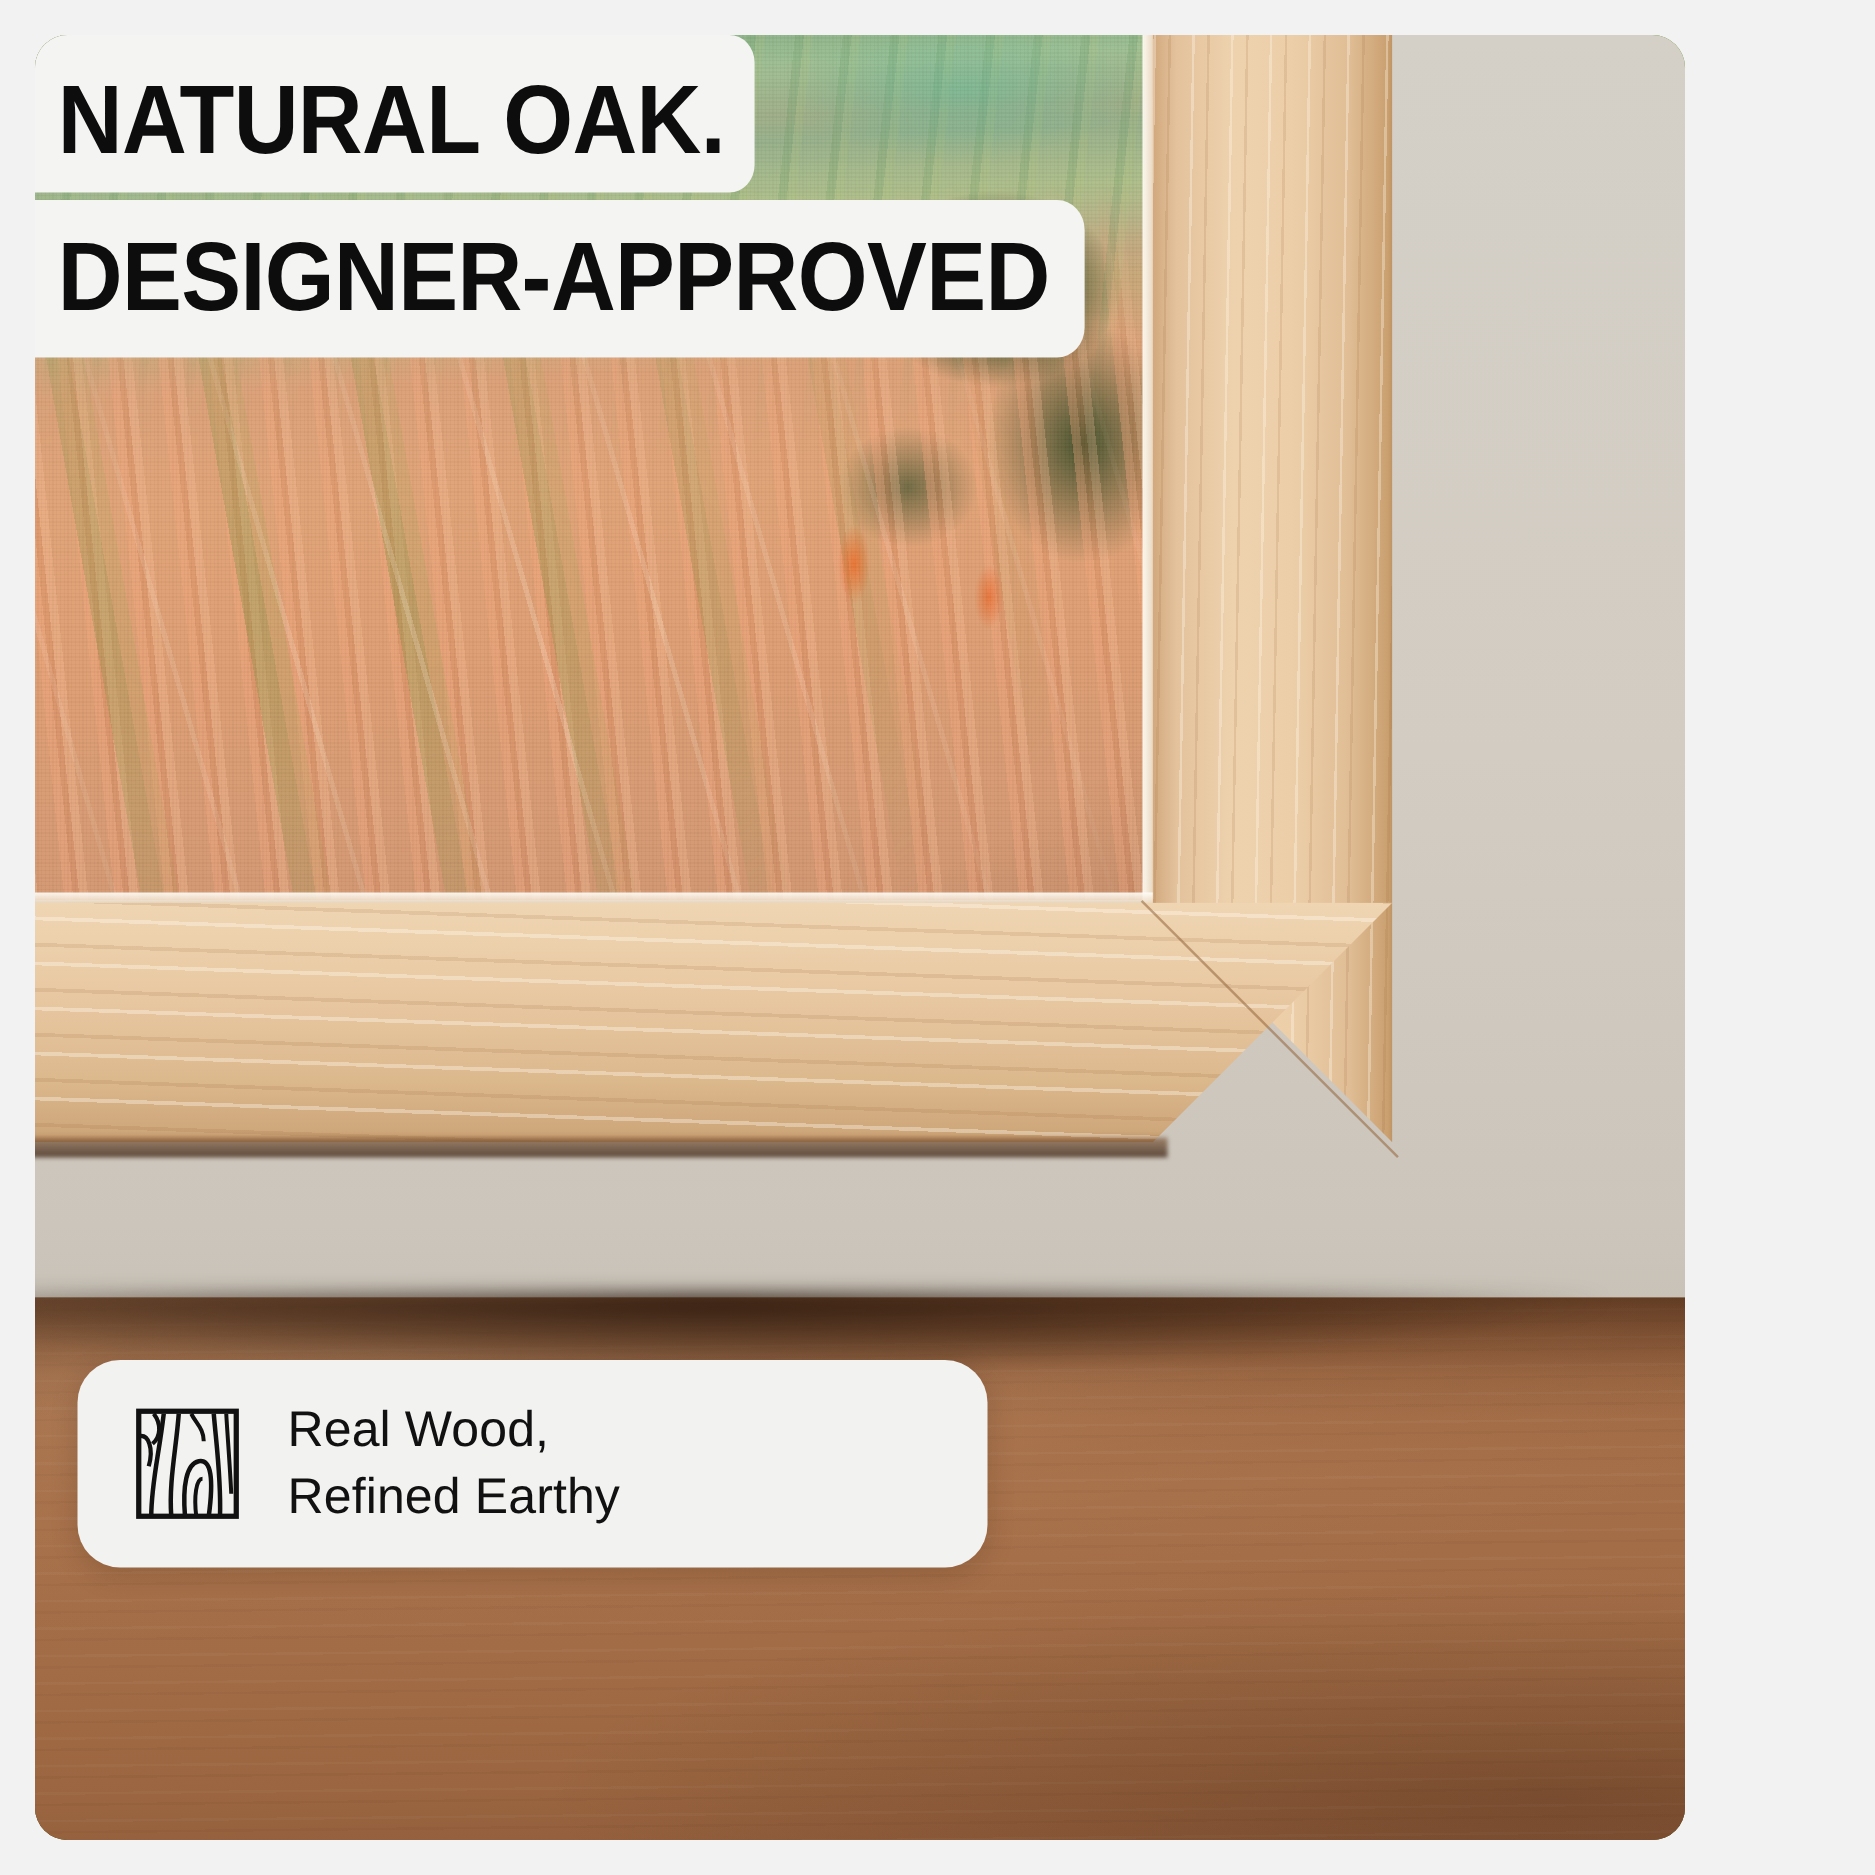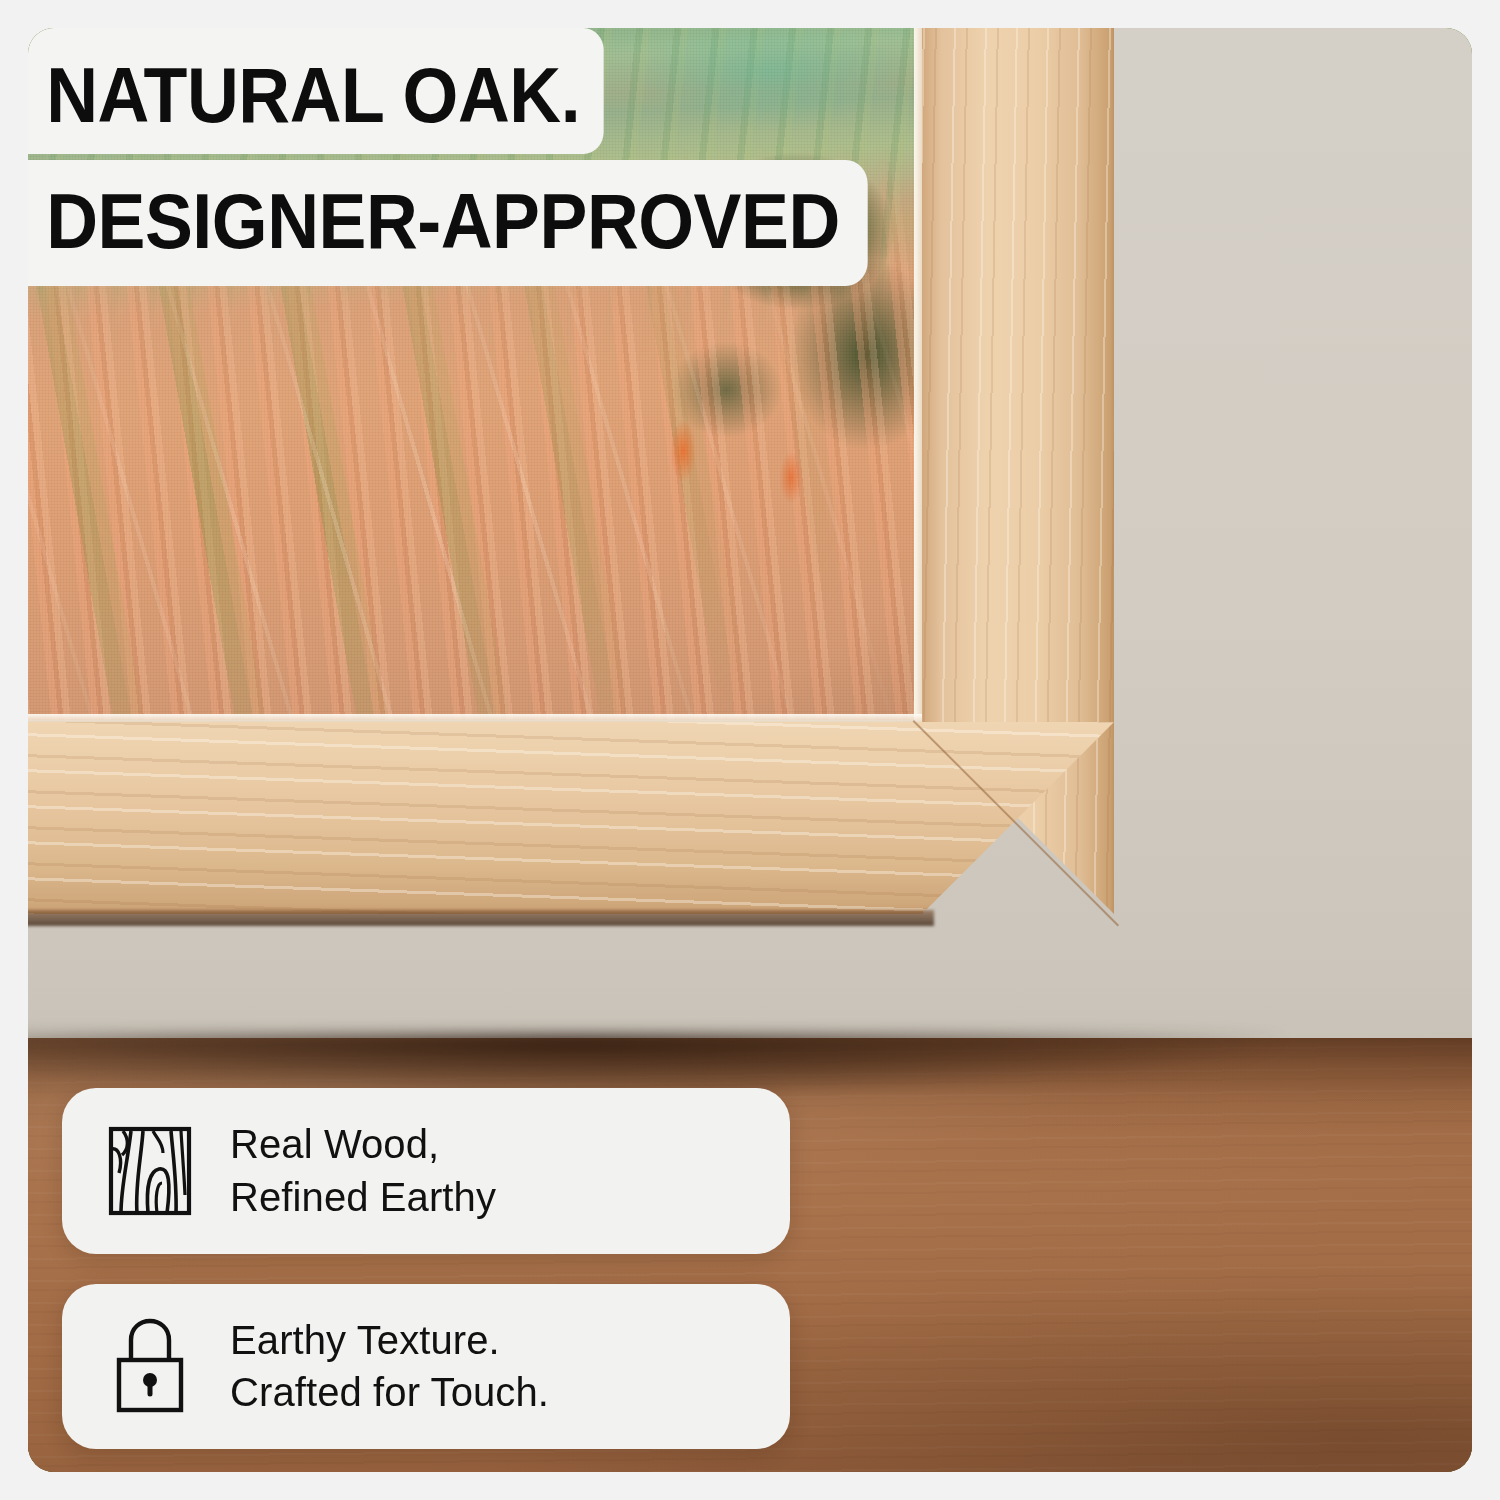--- a/index.html
+++ b/index.html
@@ -18,21 +18,21 @@
     position: relative;
     width: 1500px;
     height: 1500px;
     background: #f2f2f2;
   }
 
   .photo {
     position: absolute;
     left: 28px;
     top: 28px;
-    width: 1444px;
+    width: 1320px;
     height: 1444px;
     border-radius: 26px;
     overflow: hidden;
     background: #4d7c0f;
   }
 
   
   .wall {
     position: absolute;
     inset: 0;
@@ -508,31 +508,17 @@
             <path d="M50 88 C 48 72, 50 58, 55 58" stroke-width="3.2"></path>
             <path d="M46 6 C 50 14, 56 18, 56 28" stroke-width="3.2"></path>
           </svg>
         </span>
         <span class="badge-text">
           <span class="l1">Real Wood,</span>
           <span class="l2">Refined Earthy</span>
         </span>
       </div>
 
-      <div class="badge">
-        <span class="badge-icon">
-          <svg width="86" height="96" viewBox="0 0 86 96" fill="none" stroke="#111111" stroke-width="4.4">
-            <path d="M24 42 V 22 C 24 10, 33 3, 43 3 C 53 3, 62 10, 62 22 V 42"></path>
-            <rect x="12" y="42" width="62" height="50"></rect>
-            <circle cx="43" cy="62" r="7" fill="#111111" stroke="none"></circle>
-            <path d="M43 66 V 76" stroke-width="5" stroke-linecap="round"></path>
-          </svg>
-        </span>
-        <span class="badge-text">
-          <span class="l1">Earthy Texture.</span>
-          <span class="l2">Crafted for Touch.</span>
-        </span>
-      </div>
 
     </div>
 
   </div>
 </div>
 
 </body></html>

